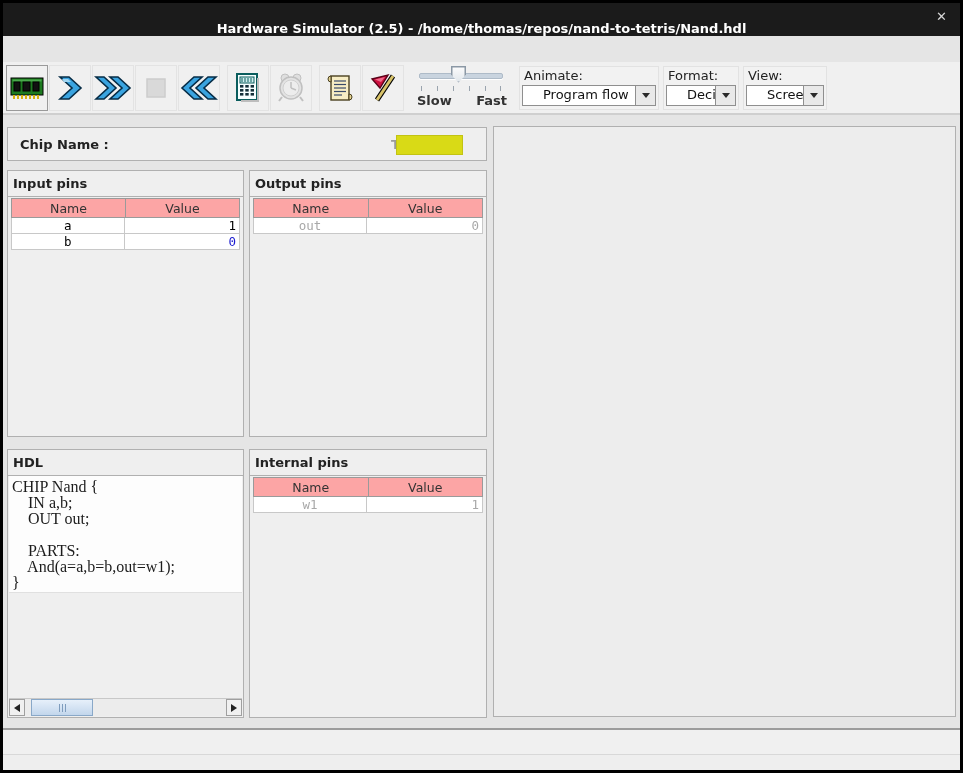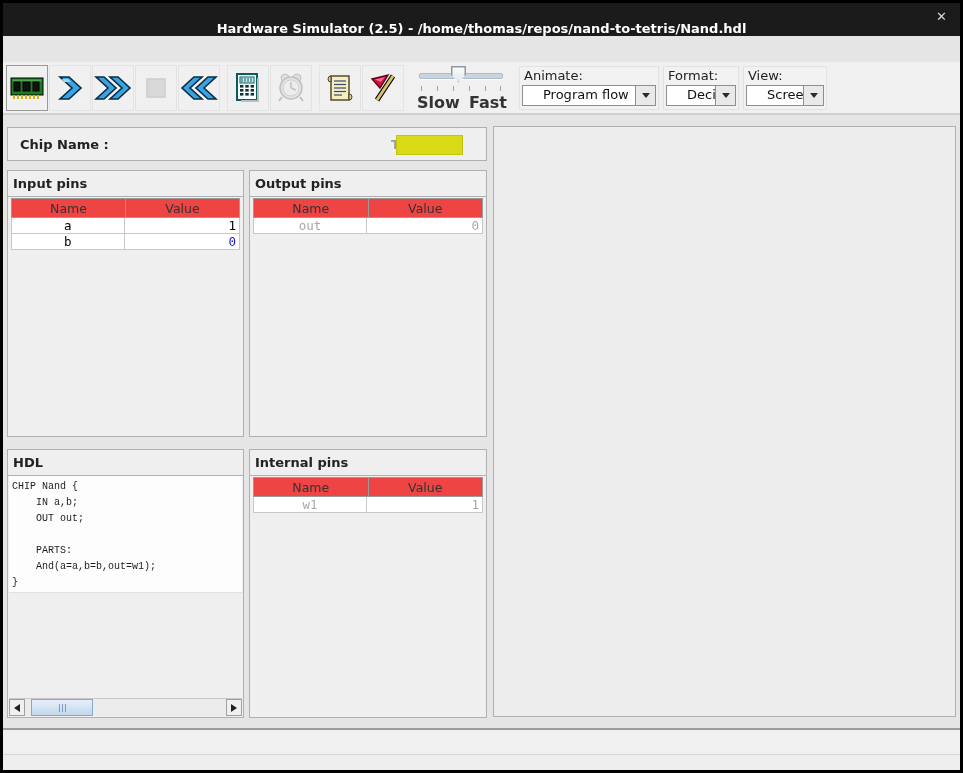--- a/index.html
+++ b/index.html
@@ -37,50 +37,50 @@
   .tb-btn.disabled svg{opacity:.55;}
   
   .speed{position:relative;width:96px;height:48px;margin-left:8px;margin-right:6px;}
   .speed .track{position:absolute;left:6px;top:9px;width:82px;height:4px;background:#c9d4df;border:1px solid #aebbc8;border-radius:2px;box-shadow:0 1px 0 #fff;}
   .speed .thumb{
     position:absolute;top:2px;left:38px;width:15px;height:17px;background:linear-gradient(#fdfdfd,#dfe5ea);
     clip-path:polygon(0 0,100% 0,100% 55%,50% 100%,0 55%);box-shadow:inset 0 0 0 1.5px #8b98a5;
   }
   .speed .ticks{position:absolute;left:8px;top:22px;width:80px;height:6px;}
   .speed .tick{position:absolute;top:0;width:1px;height:5px;background:#9aa4ae;}
-  .speed .lbl{position:absolute;top:29px;font-size:16px;font-weight:bold;color:#333;}
+  .speed .lbl{position:absolute;top:29px;font-size:13px;font-weight:bold;color:#333;}
   .speed .lbl.slow{left:4px;} .speed .lbl.fast{right:2px;}
   
   .combo-group{height:44px;margin-left:4px;border:1px solid #e2e2e2;background:#f2f2f2;box-sizing:border-box;padding:1px 2px;}
   .combo-label{font-size:13px;color:#222;padding-left:2px;height:17px;}
   .combo{display:flex;height:21px;}
   .combo-text{background:#fff;border:1px solid #8f8f8f;font-size:13px;color:#111;padding:1px 4px 0 20px;box-sizing:border-box;flex:1;overflow:hidden;white-space:nowrap;}
   .combo-btn{width:20px;background:#e9e9e9;border:1px solid #8f8f8f;border-left:none;display:flex;align-items:center;justify-content:center;box-sizing:border-box;}
   .combo-btn .tri{width:0;height:0;border-left:4px solid transparent;border-right:4px solid transparent;border-top:5px solid #2b2b2b;}
   
   .panel{position:absolute;background:#efefef;border:1px solid #b0b0b0;box-sizing:border-box;}
   .panel-title{height:26px;border-bottom:1px solid #b0b0b0;font-size:13px;font-weight:bold;color:#222;padding:5px 0 0 5px;box-sizing:border-box;}
   
   .chipname-label{position:absolute;left:12px;top:9px;font-size:13px;font-weight:bold;color:#222;}
   .yellow-field{position:absolute;background:#d9da16;border:1px solid #c2c313;box-sizing:border-box;font-size:13px;color:#222;padding:2px 0 0 4px;overflow:hidden;white-space:nowrap;}
   .time-label{position:absolute;font-size:13px;font-weight:bold;color:#9b9b9b;}
   .caret{display:inline-block;width:1px;height:13px;background:#111;vertical-align:-2px;margin-left:1px;}
   
   .pin-table{position:absolute;left:3px;right:3px;}
-  .tbl-header{display:flex;height:20px;border:1px solid #9a9a9a;background:#ef4444;box-sizing:border-box;}
+  .tbl-header{display:flex;height:20px;border:1px solid #9a9a9a;background:#fca5a5;box-sizing:border-box;}
   .tbl-header .cell{flex:1;text-align:center;font-size:12.5px;color:#333;padding-top:2px;box-sizing:border-box;}
   .tbl-header .cell + .cell{border-left:1px solid #9a9a9a;}
   .tbl-row{display:flex;height:16px;background:#fff;border:1px solid #c8c8c8;border-top:none;box-sizing:border-box;font-family:"DejaVu Sans Mono","Liberation Mono",monospace;font-size:12.5px;}
   .tbl-row .name{flex:1;text-align:center;box-sizing:border-box;}
   .tbl-row .val{flex:1;text-align:right;padding-right:3px;border-left:1px solid #c8c8c8;box-sizing:border-box;}
   .val.changed{color:#1a1ad0;}
   .row-disabled{color:#a8a8a8;}
   
   .hdl-code{position:absolute;left:1px;right:1px;top:26px;background:#fdfdfd;border-bottom:1px solid #e0e0e0;padding:3px 0 1px 3px;}
-  .hdl-line{height:16px;line-height:16px;white-space:pre;font-family:Liberation Mono, monospace;font-size:10px;color:#1c1c1c;}
+  .hdl-line{height:16px;line-height:16px;white-space:pre;font-family:Liberation Serif, serif;font-size:16px;color:#1c1c1c;}
   
   .hscroll{position:absolute;left:1px;right:1px;bottom:1px;height:17px;background:#ececec;display:flex;border-top:1px solid #c8c8c8;}
   .sb-btn{width:16px;height:100%;background:#f0f0f0;border:1px solid #9f9f9f;box-sizing:border-box;display:flex;align-items:center;justify-content:center;}
   .sb-track{flex:1;position:relative;}
   .sb-thumb{position:absolute;left:6px;top:0;width:62px;height:100%;background:linear-gradient(#e7f0fa,#c2d6ec);border:1px solid #89a8c8;box-sizing:border-box;display:flex;align-items:center;justify-content:center;gap:2px;}
   .grip{width:1px;height:8px;background:#7e9cbd;}
   .tri-l{width:0;height:0;border-top:4px solid transparent;border-bottom:4px solid transparent;border-right:6px solid #222;}
   .tri-r{width:0;height:0;border-top:4px solid transparent;border-bottom:4px solid transparent;border-left:6px solid #222;}
   
   .bottom-rule{position:absolute;left:3px;width:957px;top:728px;height:2px;background:#9c9c9c;}

